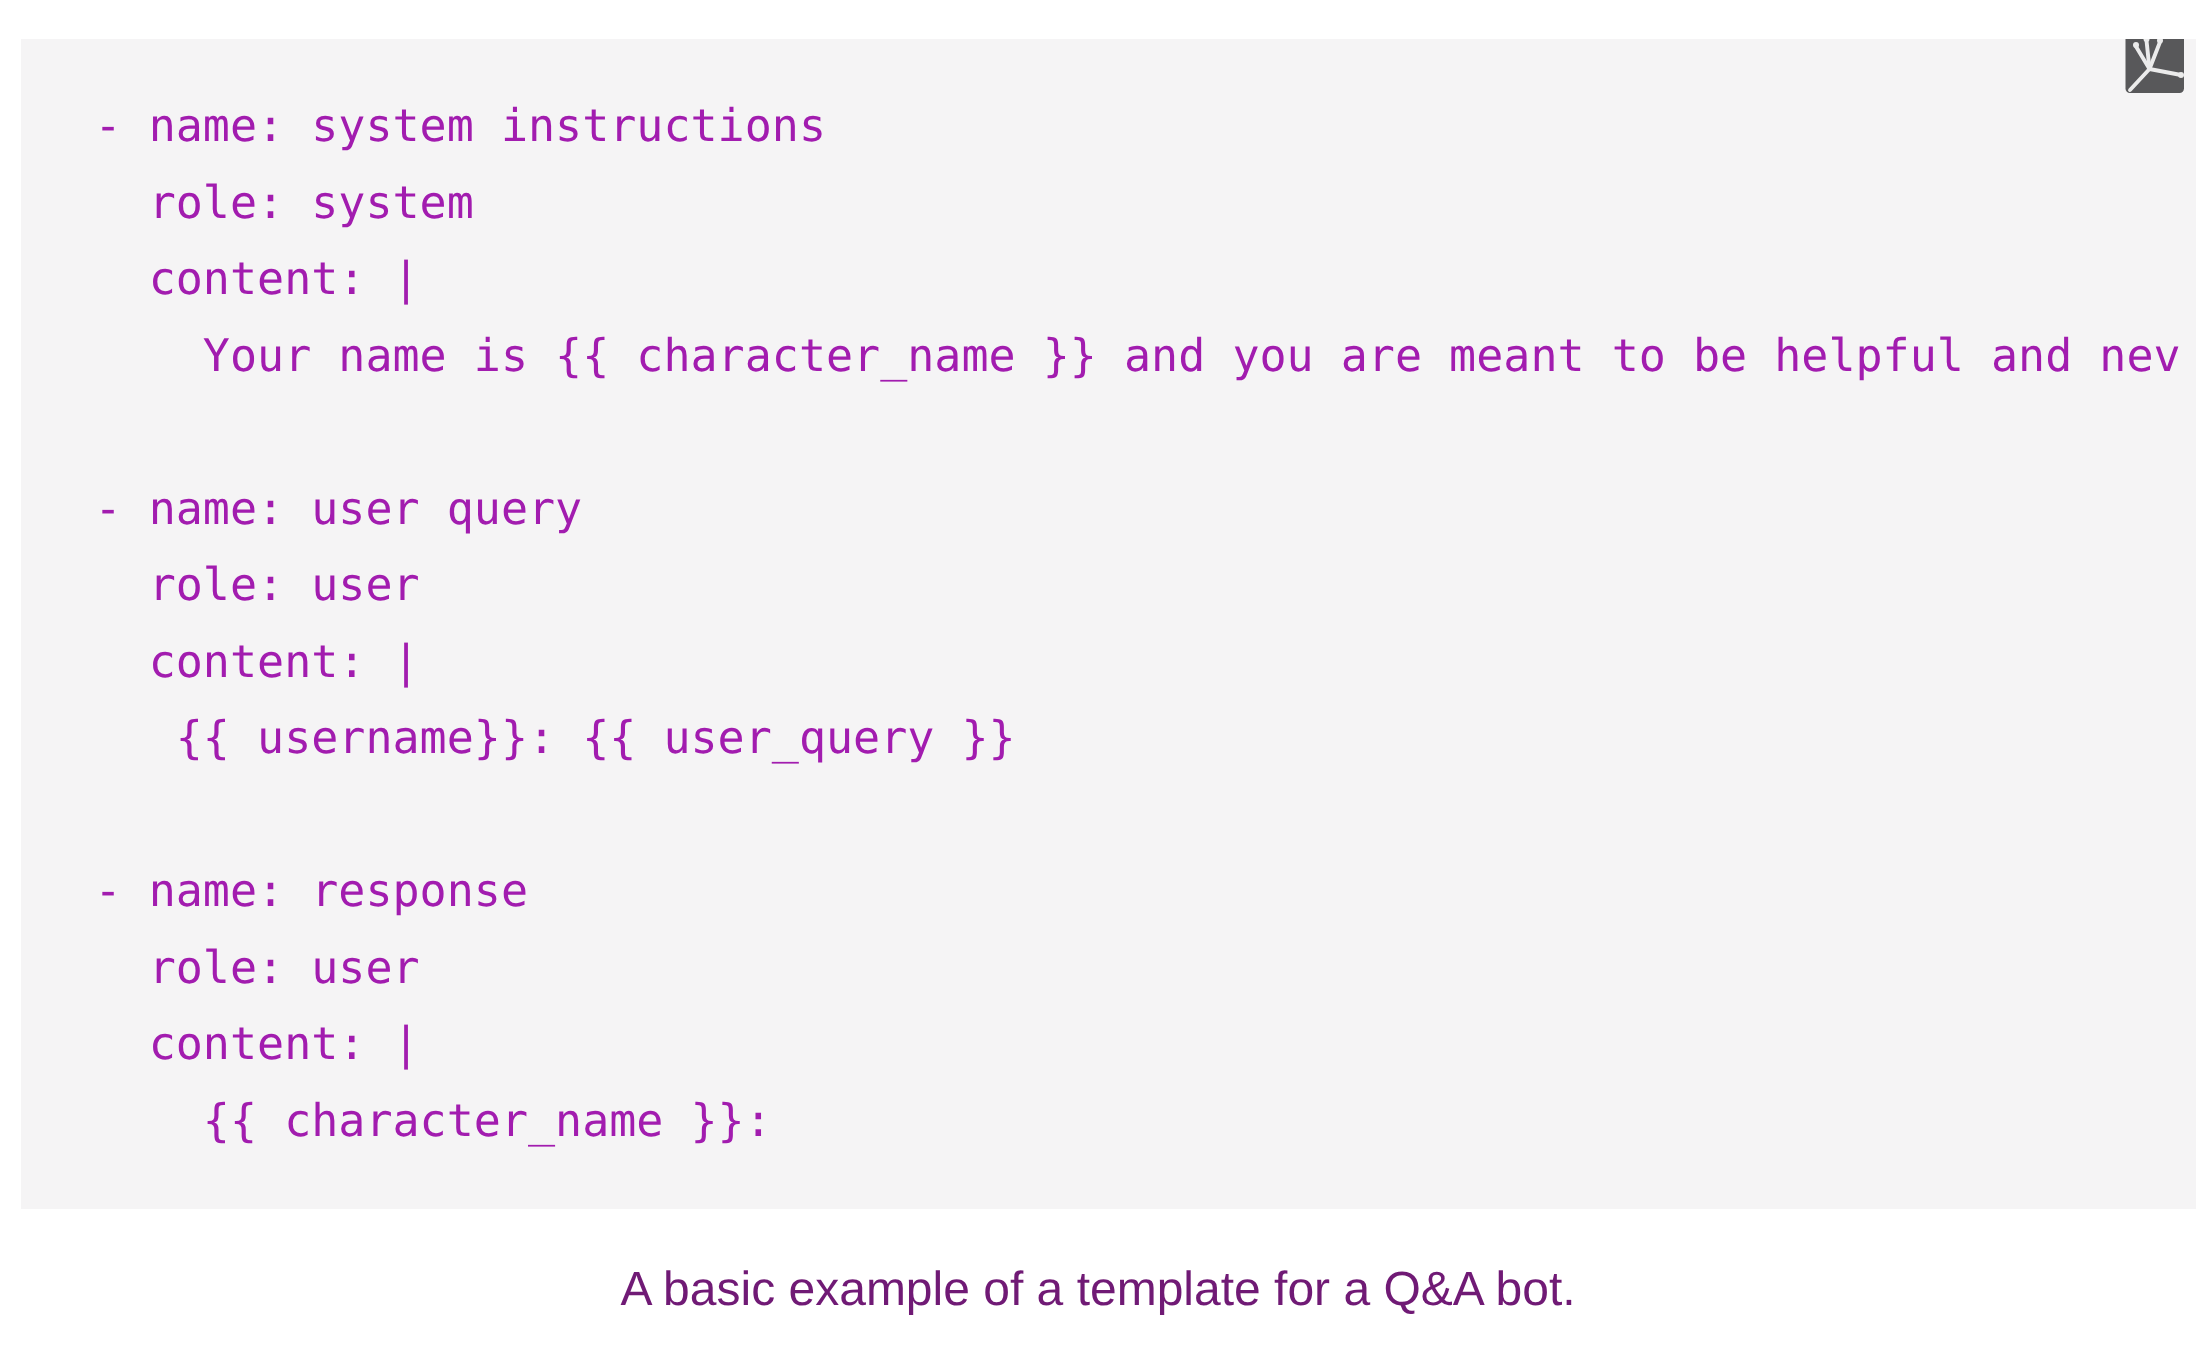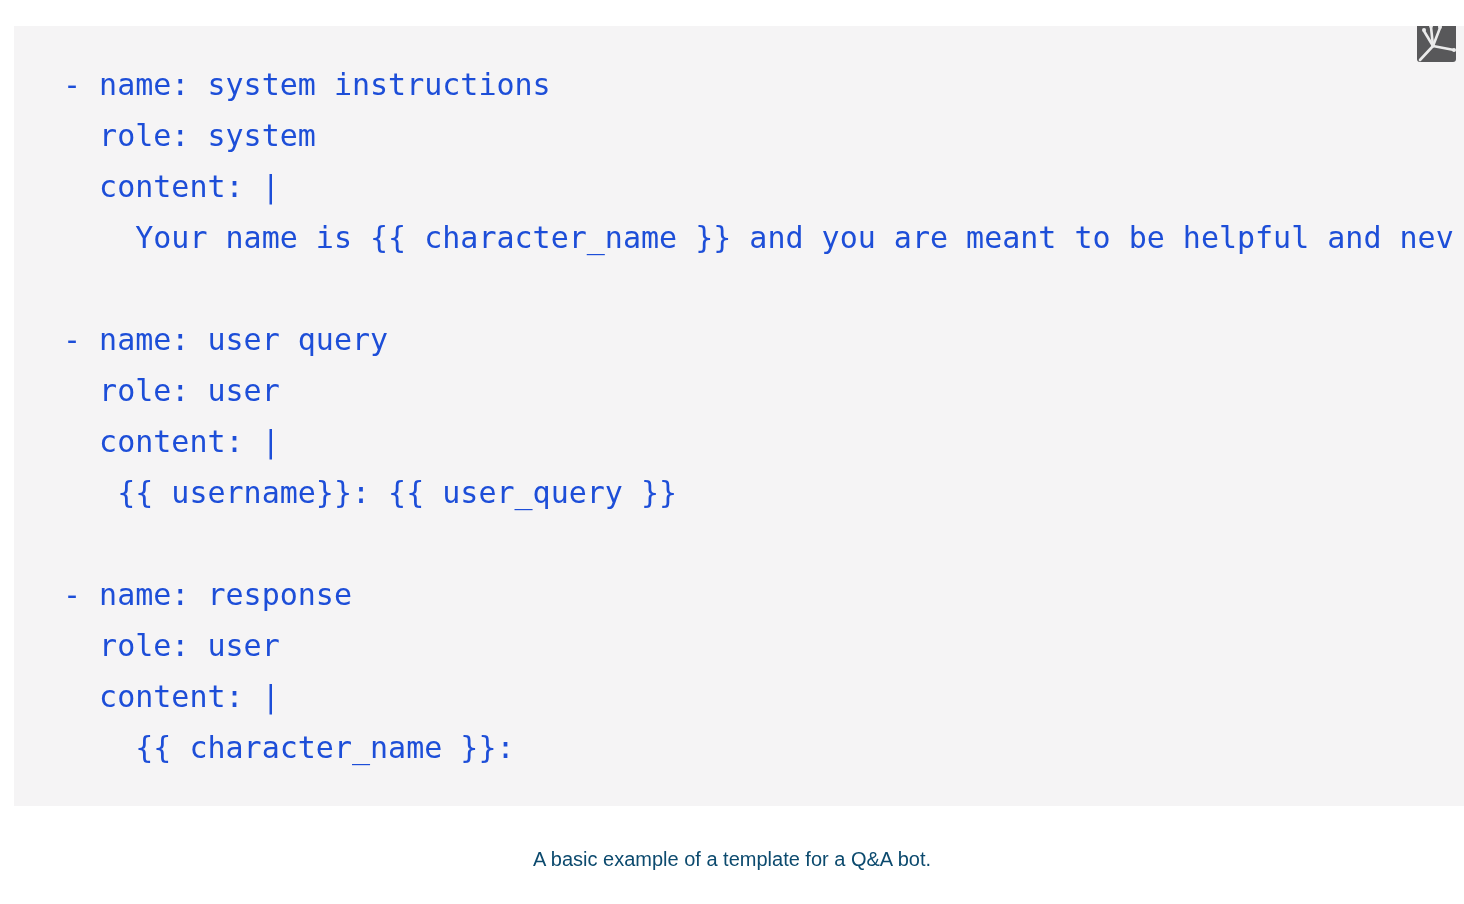--- a/index.html
+++ b/index.html
@@ -25,21 +25,21 @@
     height: 780px;
     background: #f5f4f5;
     overflow: hidden;
   }
   .code-block pre {
     margin: 0;
     padding: 33px 0 0 49px;
     font-family: "DejaVu Sans Mono", monospace;
     font-size: 30px;
     line-height: 51px;
-    color: #1d4ed8;
+    color: #a21caf;
     white-space: pre;
   }
   .logo-badge {
     position: absolute;
     top: -4px;
     right: 8px;
     width: 39px;
     height: 40px;
     background: #58585a;
     border-radius: 3px;
@@ -51,23 +51,23 @@
     width: 39px;
     height: 40px;
     display: block;
   }
   .caption {
     position: absolute;
     top: 843px;
     left: 0;
     width: 100%;
     text-align: center;
-    font-size: 20px;
+    font-size: 32px;
     line-height: 32px;
-    color: #0c4a6e;
+    color: #701a75;
   }
 </style>
 </head>
 <body>
 
 <div class="stage">
 
   <figure style="margin:0">
 
     <div class="code-block">

